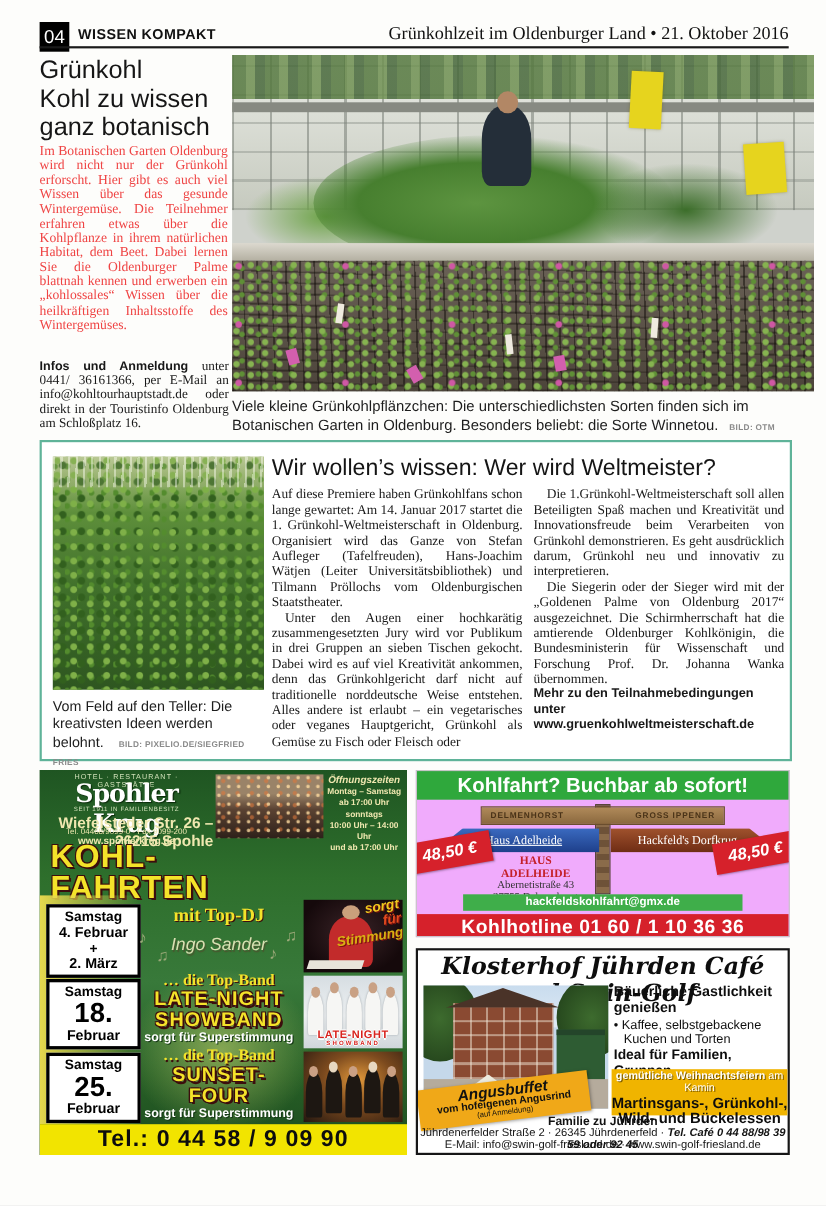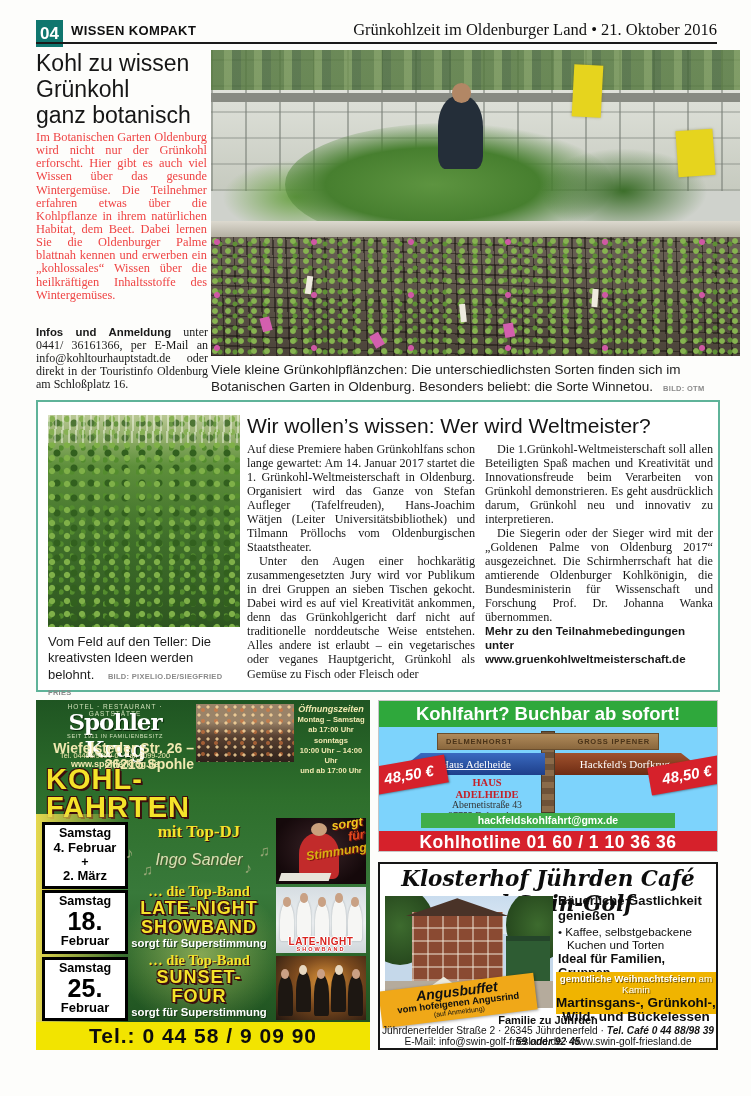--- a/index.html
+++ b/index.html
@@ -1,22 +1,22 @@
 <!DOCTYPE html>
 <html><head>
 <meta charset="utf-8">
 <style>
   html,body{margin:0;padding:0;background:#e9e9e9;}
   .page{position:relative;width:751px;height:1096px;background:#fdfdfb;margin:0 auto;
         font-family:"Liberation Sans",sans-serif;color:#111;overflow:hidden;}
   .serif{font-family:"Liberation Serif",serif;}
 
   
-  .pagenum-box{position:absolute;left:36px;top:20px;width:27px;height:27px;background:#0f766e;
-    color:#fff;font-weight:bold;font-size:17px;display:flex;align-items:center;justify-content:center;}
+  .pagenum-box{position:absolute;left:36px;top:20px;width:27px;height:27px;background:#000000;
+    color:#fff;font-weight:normal;font-size:17px;display:flex;align-items:center;justify-content:center;}
   .section-title{position:absolute;left:71px;top:23px;font-size:13px;font-weight:bold;letter-spacing:.4px;text-align:right;}
   .dateline{position:absolute;right:34px;top:20px;font-family:"Liberation Serif",serif;font-size:16.5px;}
   .header-rule{position:absolute;left:36px;right:34px;top:42px;height:1.5px;background:#1a1a1a;}
 
   
   .art-title{position:absolute;left:36px;top:50px;width:176px;font-size:23px;line-height:1.14;color:#161616;}
   .art-body{position:absolute;left:36px;top:131px;width:171px;font-family:"Liberation Serif",serif;
     font-size:12.4px;line-height:1.06;text-align:justify;color:#ef4444;}
   .art-info{position:absolute;left:36px;top:326px;width:172px;height:72px;overflow:hidden;
     font-family:"Liberation Serif",serif;font-size:12px;line-height:1.08;text-align:justify;color:#181818;}
@@ -149,21 +149,21 @@
   .ln-logo .sb{font-size:5.5px;display:block;letter-spacing:2px;}
   .sfp{top:256px;height:64px;background:radial-gradient(ellipse at 55% 40%,#e0973a 0%,#7c4a1e 45%,#241710 100%);}
   .sf-fig{position:absolute;bottom:6%;width:17%;height:64%;background:#1d1712;border-radius:45% 45% 10% 10%;}
   .sf-fig::before{content:"";position:absolute;left:24%;top:-16%;width:52%;height:24%;background:#caa084;border-radius:50%;}
   .sf1{left:2%;} .sf2{left:22%;bottom:12%;} .sf3{left:42%;} .sf4{left:61%;bottom:12%;} .sf5{left:80%;}
   .sf2::before,.sf4::before{background:#e8d8c0;}
   .sp-tel{position:absolute;left:0;right:0;top:322px;height:28px;background:#f2e400;
     text-align:center;font-size:21px;font-weight:800;color:#0d0d0d;line-height:28px;letter-spacing:1px;}
 
   
-  .ad-kf{position:absolute;left:378px;top:700px;width:340px;height:152px;background:#7dd3fc;
+  .ad-kf{position:absolute;left:378px;top:700px;width:340px;height:152px;background:#f0abfc;
     border:1px solid #c6c6c6;box-sizing:border-box;overflow:hidden;text-decoration:underline;}
   .kf-head{position:absolute;left:0;top:0;right:0;height:26px;background:#2fa83c;color:#fff;
     font-weight:bold;font-size:18.5px;text-align:center;line-height:26px;}
   .kf-post{position:absolute;left:162px;top:30px;width:12px;height:80px;
     background:repeating-linear-gradient(0deg,#8a6b4a 0 6px,#6e5238 6px 12px);border:1px solid #4a3a28;}
   .kf-plank{position:absolute;left:58px;top:32px;width:222px;height:17px;
     background:linear-gradient(180deg,#b08a5a,#8a683e);border:1px solid #6a4e2e;
     display:flex;justify-content:space-between;align-items:center;padding:0 8px;box-sizing:border-box;}
   .kf-plank span{font-size:7.5px;font-weight:bold;color:#4a3318;letter-spacing:.8px;}
   .kf-sign{position:absolute;top:52px;height:22px;color:#fff;font-family:"Liberation Serif",serif;
@@ -231,22 +231,22 @@
 <div class="page">
 
   <div class="pagenum-box">
     <span>04</span>
   </div>
   <div class="section-title">WISSEN KOMPAKT</div>
   <div class="dateline serif">Grünkohlzeit im Oldenburger Land • 21. Oktober 2016</div>
   <div class="header-rule"></div>
 
   <div class="art-title">
+    <div>Grünkohl</div>
     <div>Kohl zu wissen</div>
-    <div>Grünkohl</div>
     <div>ganz botanisch</div>
   </div>
   <div class="art-body">Im Botanischen Garten Oldenburg wird nicht nur der Grünkohl erforscht. Hier gibt es auch viel Wissen über das gesunde Wintergemüse. Die Teilnehmer erfahren etwas über die Kohlpflanze in ihrem natürlichen Habitat, dem Beet. Dabei lernen Sie die Oldenburger Palme blattnah kennen und erwerben ein „kohlossales“ Wissen über die heilkräftigen Inhaltsstoffe des Wintergemüses.</div>
   <div class="art-info"><b>Infos und Anmeldung</b><span> unter 0441/ 36161366, per E-Mail an info@kohltourhauptstadt.de oder direkt in der Touristinfo Oldenburg am Schloßplatz 16.</span></div>
 
   <div class="photo-main">
     <div class="gh-glass"></div>
     <div class="gh-canopy"></div>
     <div class="gh-beam"></div>
     <div class="gh-fol fol3"></div>

